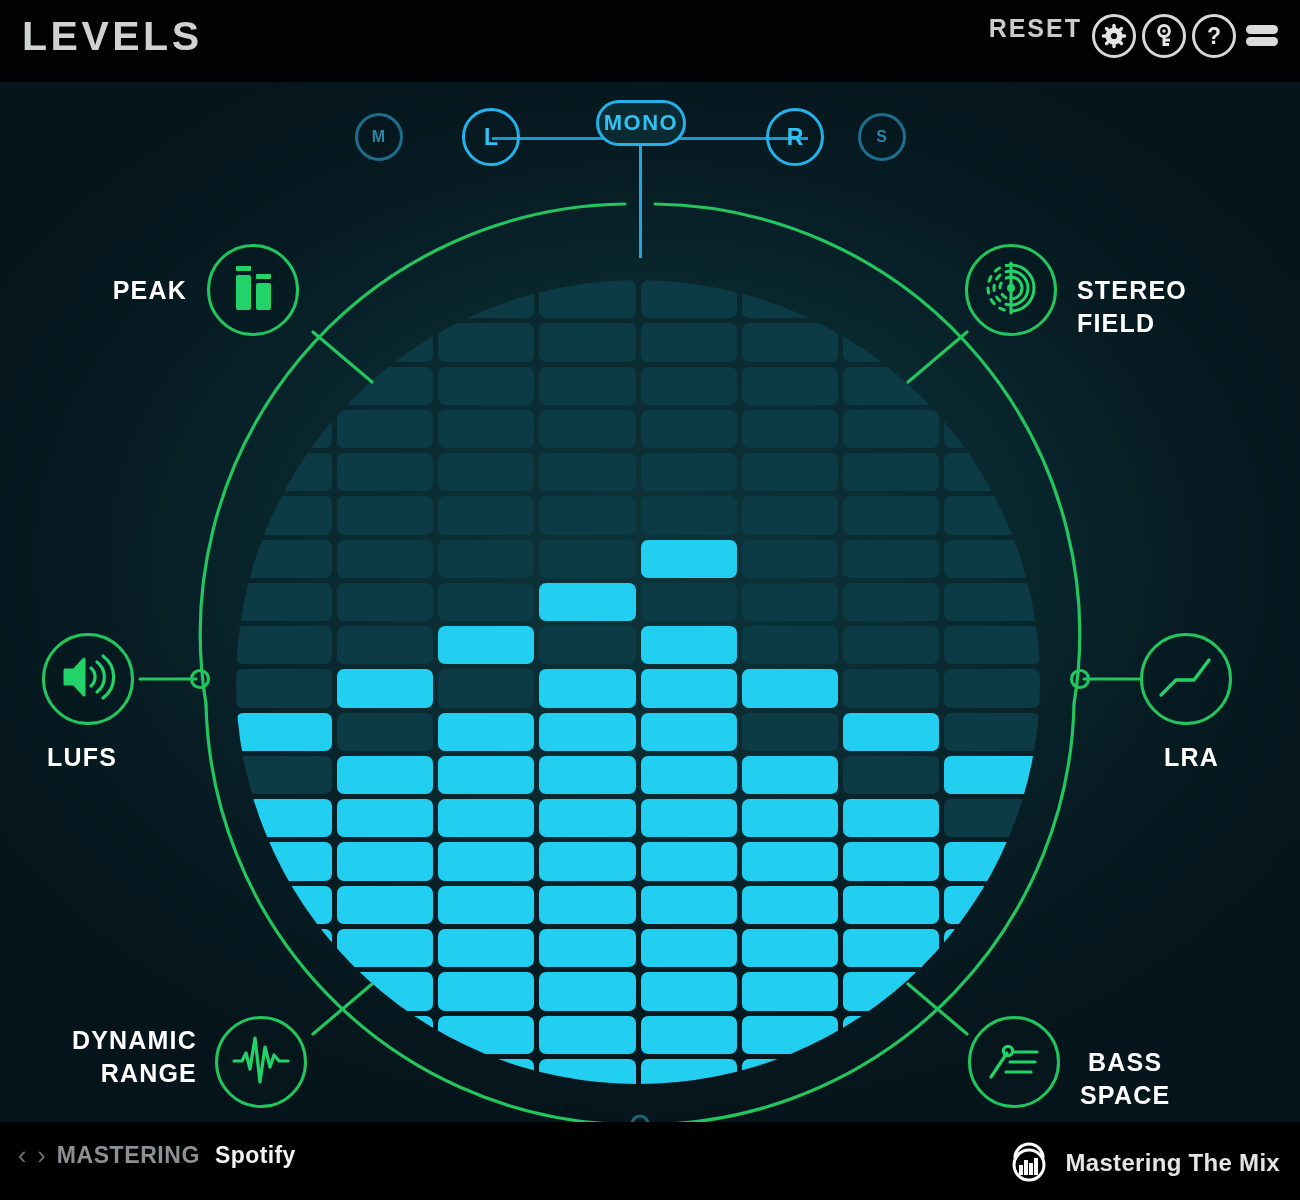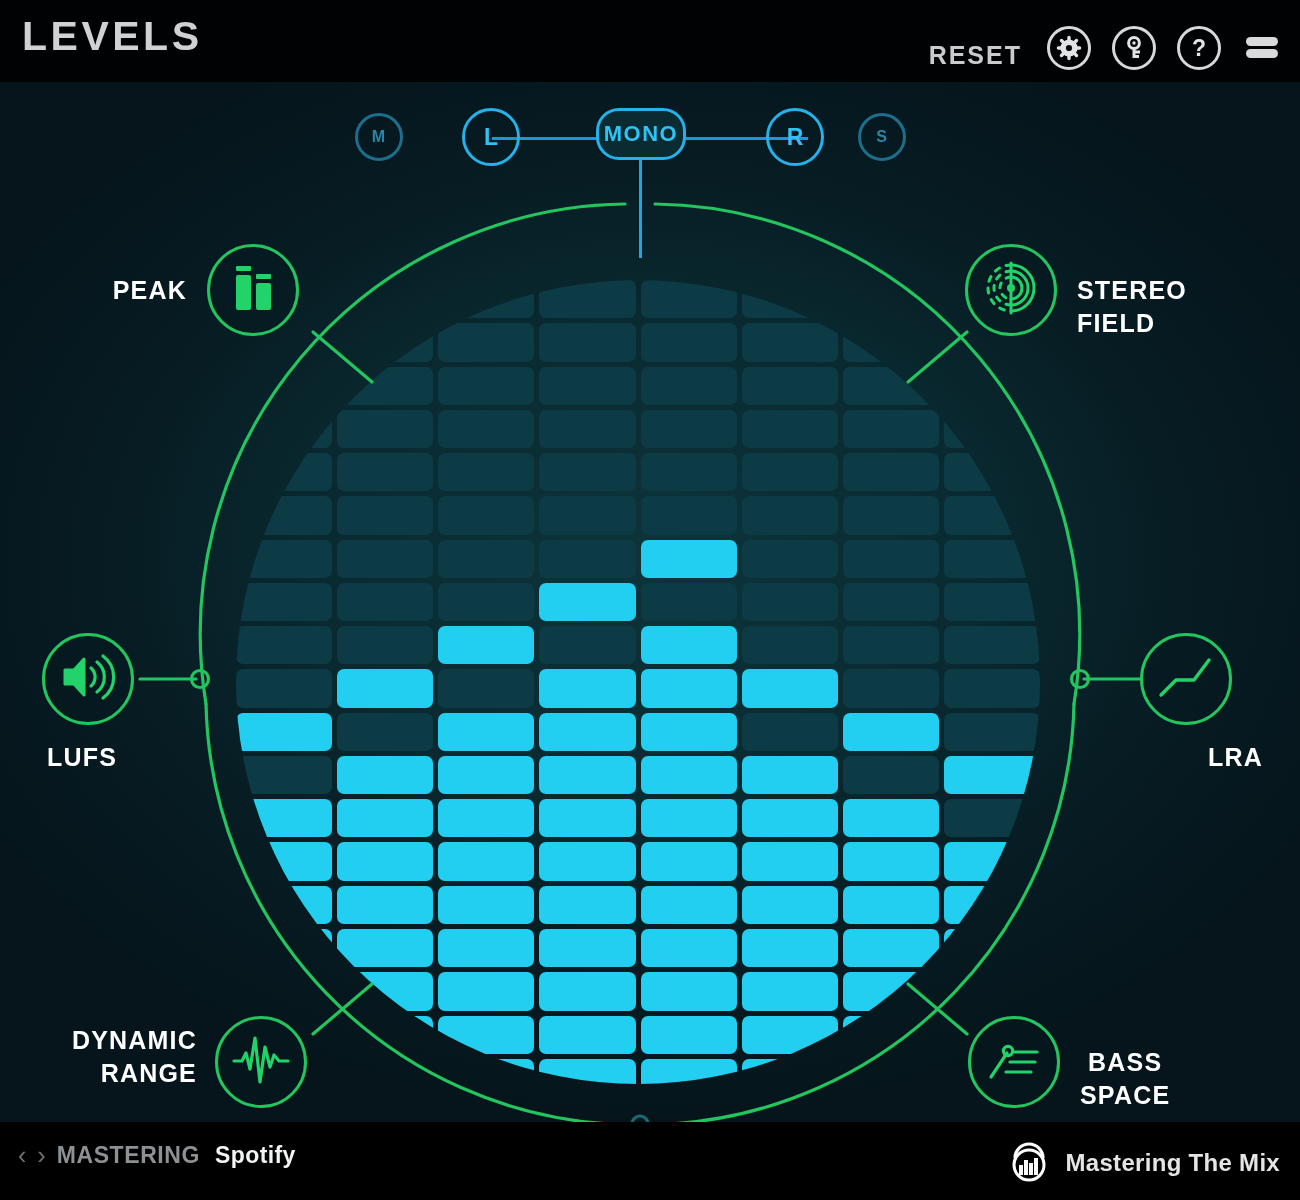--- a/index.html
+++ b/index.html
@@ -22,22 +22,22 @@
     background: #010203;
     z-index: 40;
   }
   #app-title {
     position: absolute; left: 22px; top: 13px;
     font-size: 41px; font-weight: 700;
     letter-spacing: 3.5px;
     color: #cfd2d3;
   }
   #toolbar {
-    position: absolute; right: 18px; top: 26px;
-    display: flex; align-items: flex-end; gap: 21px;
+    position: absolute; right: 18px; top: 14px;
+    display: flex; align-items: flex-start; gap: 6px;
   }
   #reset-button {
     font-size: 25px; font-weight: 700; letter-spacing: 2px;
     color: #c9cccd; background: none; border: none;
     font-family: "Liberation Sans", sans-serif;
     cursor: pointer; padding: 0 4px;
   }
   .tool-icon {
     width: 44px; height: 44px; border-radius: 50%;
     display: flex; align-items: center; justify-content: center;
@@ -87,22 +87,22 @@
   .src-on {
     width: 58px; height: 58px; border-radius: 50%;
     border: 3px solid #23b2ea; color: #2fc2f4;
     font-size: 23px; top: 14px;
   }
   #src-m  { left: 355px; }
   #src-l  { left: 462px; }
   #src-r  { left: 766px; }
   #src-s  { left: 858px; }
   #src-mono {
-    left: 596px; top: 14px;
-    width: 90px; height: 52px;
+    left: 596px; top: 6px;
+    width: 90px; height: 46px;
     border-radius: 23px;
     border: 3px solid #23b2ea; color: #2fc2f4;
     font-size: 22px; letter-spacing: 1.5px;
     z-index: 8;
     background: #0b2b33;
   }
 
   
   #ring-svg { position: absolute; left: 0; top: 0; width: 1300px; height: 1040px; z-index: 4; }
 
@@ -137,21 +137,21 @@
     color: #fff; font-size: 25px; font-weight: 700;
     letter-spacing: 1.2px; white-space: pre-line; line-height: 1.32;
   }
   #feat-peak       { left: 207px; top: 162px; }
   #feat-peak .flabel       { right: 112px; top: 30px; text-align: right; }
   #feat-stereo     { left: 965px; top: 162px; }
   #feat-stereo .flabel     { left: 112px; top: 30px; }
   #feat-lufs       { left: 42px;  top: 551px; }
   #feat-lufs .flabel       { left: 5px; top: 108px; }
   #feat-lra        { left: 1140px; top: 551px; }
-  #feat-lra .flabel        { left: 24px; top: 108px; margin-left: 44px; }
+  #feat-lra .flabel        { left: 24px; top: 108px; }
   #feat-dyn        { left: 215px; top: 934px; }
   #feat-dyn .flabel        { right: 110px; top: 8px; text-align: right; }
   #feat-bass       { left: 968px; top: 934px; }
   #feat-bass .flabel       { left: 112px; top: 30px; text-align: center; }
 
   
   #bottombar {
     position: absolute; left: 0; top: 1122px;
     width: 1300px; height: 78px;
     background: #000;

